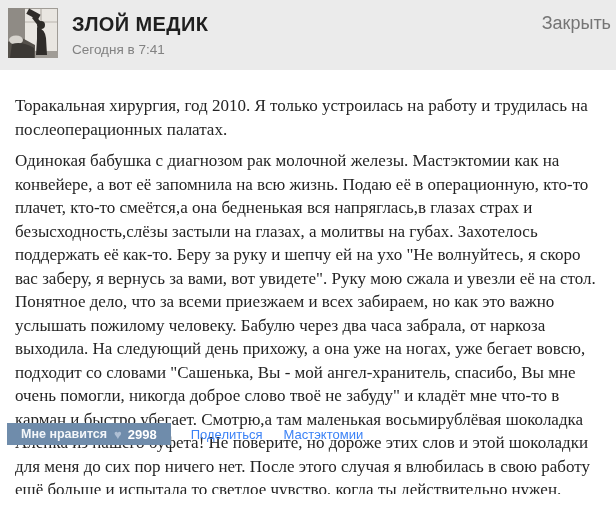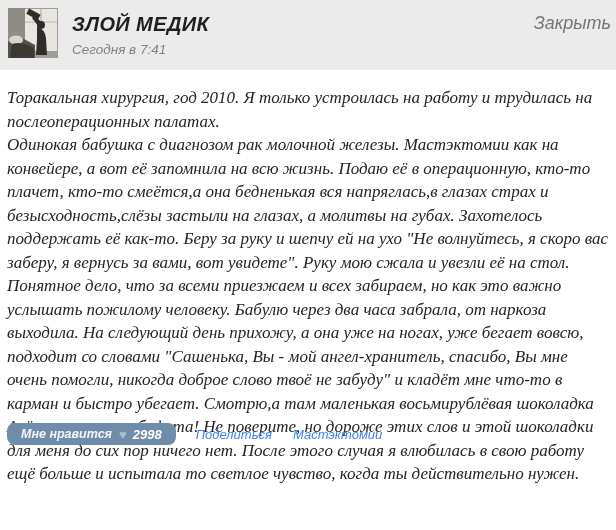--- a/index.html
+++ b/index.html
@@ -4,21 +4,20 @@
 <style>
   html, body { margin: 0; padding: 0; }
   body { width: 616px; height: 530px; background: #ffffff; overflow: hidden; }
 
   .page {
     position: relative;
     width: 616px;
     height: 456px;
     background: #ffffff;
     font-family: "Liberation Sans", sans-serif;
-    font-style: italic;
   }
 
   
   .header {
     position: relative;
     height: 70px;
     background: #ebebeb;
   }
   .avatar {
     position: absolute;
@@ -63,37 +62,37 @@
   
   .post-body {
     padding: 16px 8px 0 7px;
     height: 408px;
     overflow: hidden;
     font-family: "Liberation Serif", "DejaVu Serif", serif;
     font-size: 17px;
     line-height: 23.5px;
     color: #242424;
   }
-  .post-body p { margin: 0; }
+  .post-body p { margin: 8px; }
 
   
   .footer {
     position: absolute;
     left: 7px;
     bottom: 11px;
     display: flex;
     align-items: center;
   }
   .like-btn {
     display: inline-flex;
     align-items: center;
     height: 22px;
     padding: 0 14px;
     background: #6f8cab;
-    border-radius: 8px;
+    border-radius: 0;
     color: #ffffff;
     font-size: 12.5px;
     cursor: pointer;
     white-space: nowrap;
   }
   .like-btn .like-label { font-weight: bold; color: #f3f6f9; }
   .like-btn .heart {
     margin: 0 6px 0 7px;
     color: #aebfd4;
     font-size: 13px;

